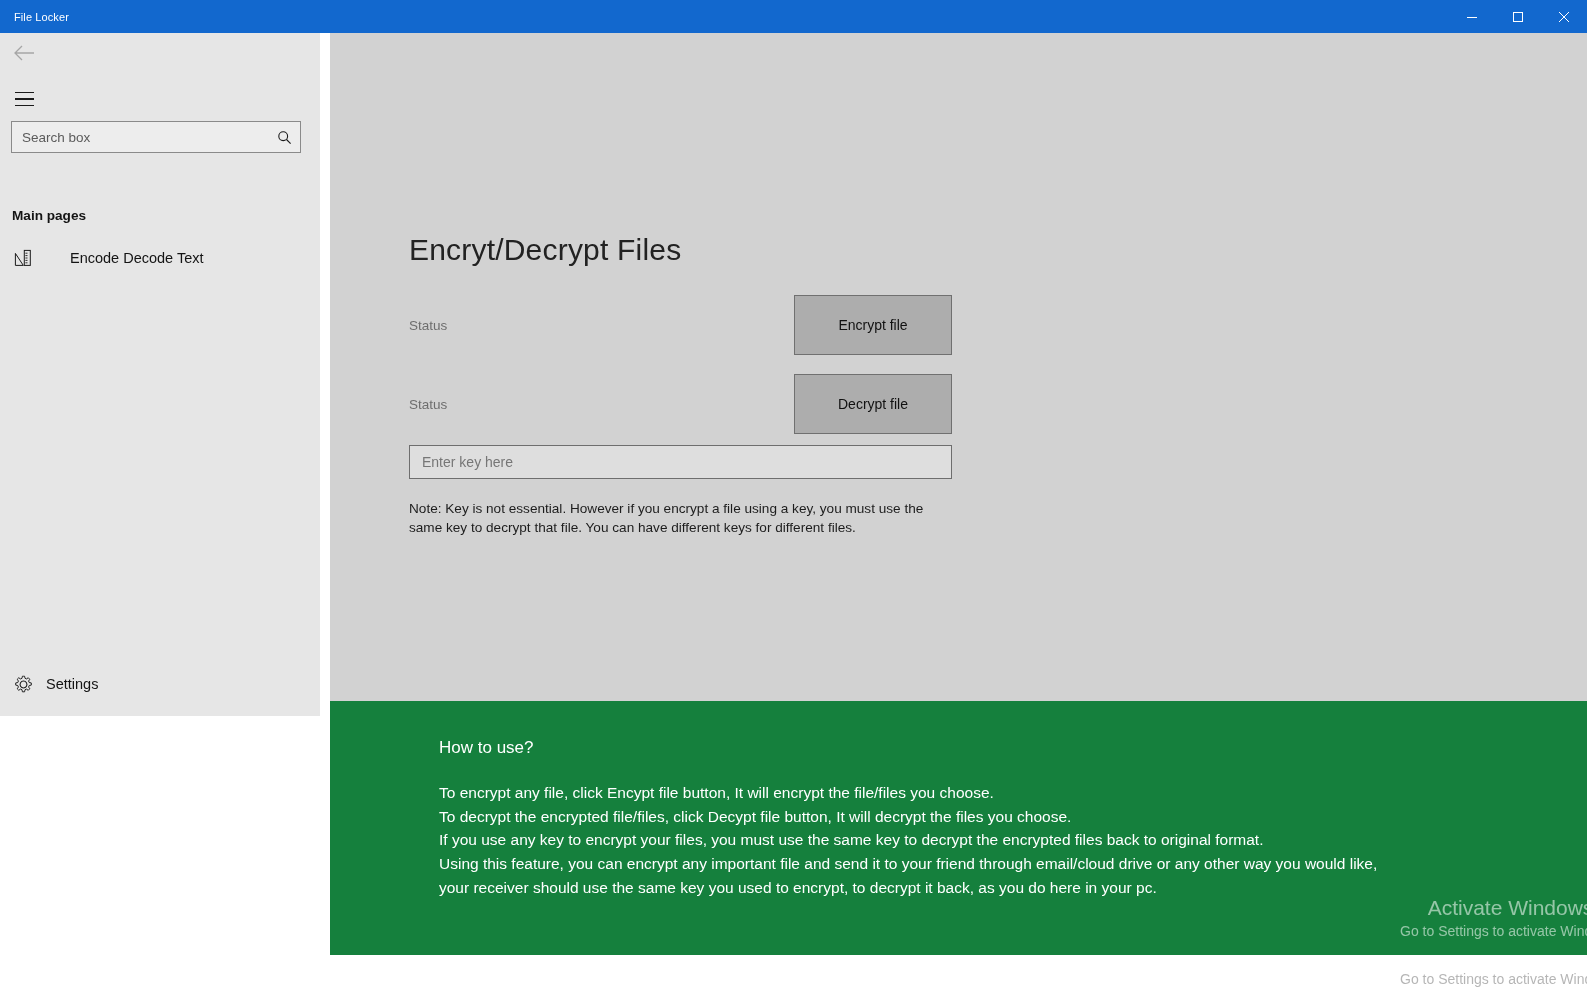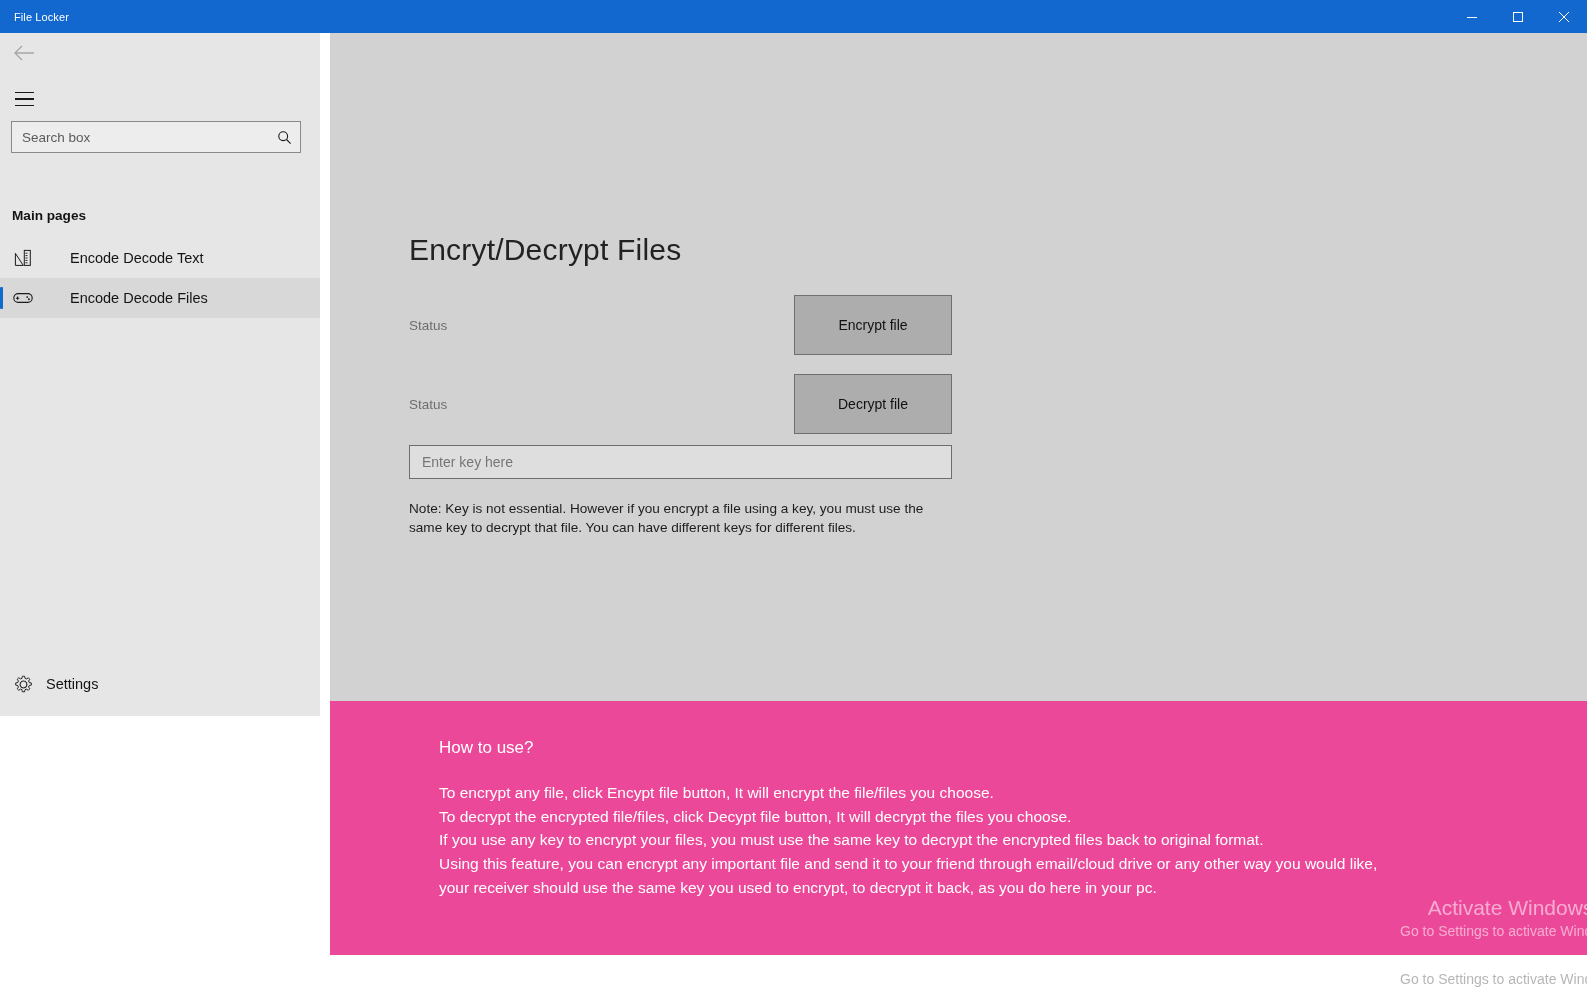--- a/index.html
+++ b/index.html
@@ -238,21 +238,21 @@
     line-height: 19px;
     color: #1d1d1d;
   }
 
   
   .help-panel {
     position: absolute;
     left: 330px; top: 668px;
     width: 1257px;
     height: 254px;
-    background: #ec4899;
+    background: #15803d;
     overflow: hidden;
   }
   .help-title {
     position: absolute;
     left: 109px; top: 37px;
     font-size: 17px;
     color: #ffffff;
     font-weight: 400;
   }
   .help-body {
@@ -356,32 +356,20 @@
         <span class="nav-icon">
           <svg width="18" height="18" viewBox="0 0 18 18" aria-hidden="true">
             <rect x="10.3" y="1.4" width="6" height="15" fill="none" stroke="#1a1a1a" stroke-width="1"></rect>
             <path d="M11.4 4.2 h2.1 M11.4 6.6 h2.1 M11.4 9 h2.1 M11.4 11.4 h2.1 M11.4 13.8 h2.1" stroke="#1a1a1a" stroke-width="0.9"></path>
             <path d="M1.4 16.4 L1.4 4.4 L9.3 16.4 Z" fill="none" stroke="#1a1a1a" stroke-width="1"></path>
           </svg>
         </span>
         <span class="nav-label">Encode Decode Text</span>
       </div>
 
-      <div class="nav-item selected">
-        <span class="sel-bar"></span>
-        <span class="nav-icon">
-          <svg width="20" height="14" viewBox="0 0 20 14" aria-hidden="true">
-            <rect x="0.8" y="2.6" width="18.4" height="8.8" rx="4.4" fill="none" stroke="#1a1a1a" stroke-width="1.1"></rect>
-            <path d="M4.6 5.6 v3.2 M3 7.2 h3.2" stroke="#1a1a1a" stroke-width="1.1"></path>
-            <circle cx="14.2" cy="6.1" r="0.95" fill="#1a1a1a"></circle>
-            <circle cx="15.9" cy="8.3" r="0.95" fill="#1a1a1a"></circle>
-          </svg>
-        </span>
-        <span class="nav-label">Encode Decode Files</span>
-      </div>
 
     </div>
 
     <div class="nav-settings">
       <span class="nav-icon">
         <svg width="19" height="19" viewBox="0 0 20 20" aria-hidden="true">
           <path d="M10 6.4 a3.6 3.6 0 1 0 0.01 0 Z" fill="none" stroke="#1a1a1a" stroke-width="1.1"></path>
           <path d="M10 1.3 l1.15 0 0.45 2.2 1.55 0.65 1.85 -1.25 1.6 1.6 -1.25 1.85 0.65 1.55 2.2 0.45 0 2.3 -2.2 0.45 -0.65 1.55 1.25 1.85 -1.6 1.6 -1.85 -1.25 -1.55 0.65 -0.45 2.2 -2.3 0 -0.45 -2.2 -1.55 -0.65 -1.85 1.25 -1.6 -1.6 1.25 -1.85 -0.65 -1.55 -2.2 -0.45 0 -2.3 2.2 -0.45 0.65 -1.55 -1.25 -1.85 1.6 -1.6 1.85 1.25 1.55 -0.65 0.45 -2.2 Z" fill="none" stroke="#1a1a1a" stroke-width="1"></path>
         </svg>
       </span>

